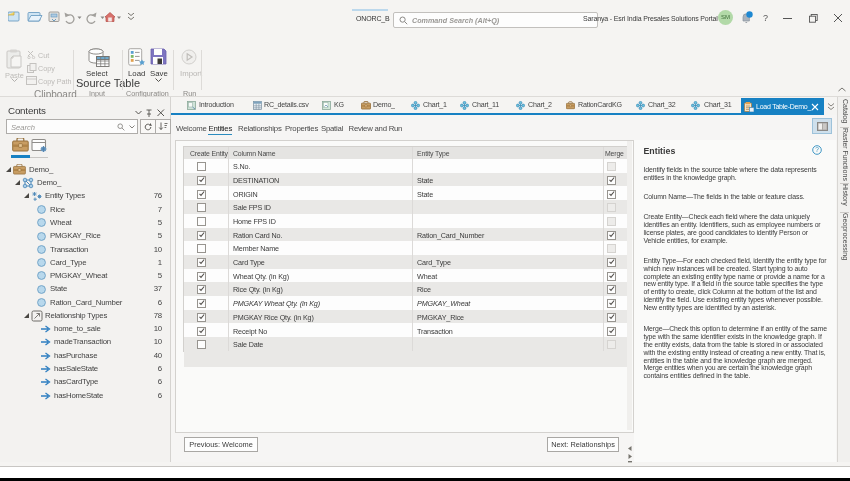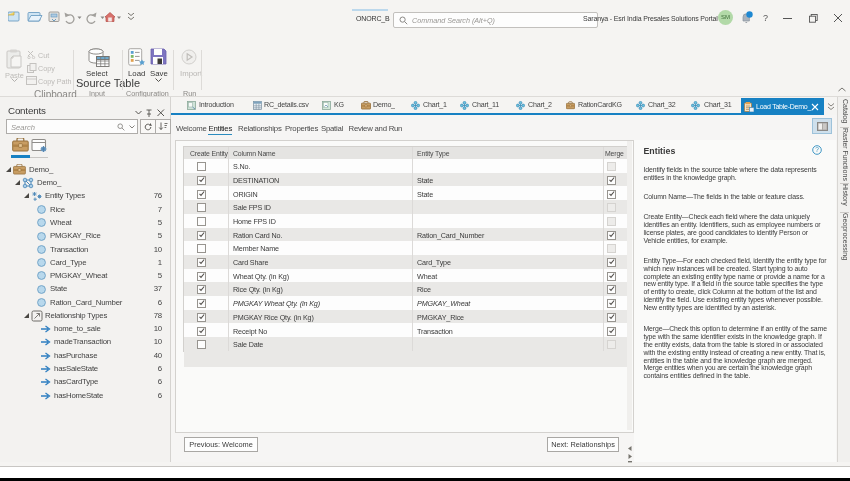--- a/index.html
+++ b/index.html
@@ -48,21 +48,21 @@
       <rect x="100.2" y="6.5" width="3.6" height="4" fill="#f3e7e6"></rect>
       <path d="M109 5.5 l2 2.5 l2 -2.5 z" fill="#8b8986"></path>
     </svg>
     <svg class="abs" style="left:127px;top:13px;" width="10" height="8" viewBox="0 0 10 8">
       <path d="M1 0 l3 2.5 l3 -2.5" fill="none" stroke="#77756f" stroke-width="1"></path>
       <path d="M1 4 l3 2.5 l3 -2.5" fill="none" stroke="#77756f" stroke-width="1"></path>
     </svg>
     <div class="t" style="left:356px;top:14.5px;font-size:7px;letter-spacing:-0.15px;color:#333;">ONORC_B</div>
     <div class="abs" style="left:352px;top:9px;width:36px;height:2px;background:#bcd8ec;"></div>
 
-    <div class="abs" style="left:393px;top:12px;width:203px;height:14px;background:#fdfdfd;border:1px solid #c2c0bd;border-radius:2px;">
+    <div class="abs" style="left:393px;top:12px;width:203px;height:14px;background:#fdfdfd;border:1px solid #c2c0bd;border-radius:2px;font-weight:bold;">
       <svg class="abs" style="left:5px;top:3px;" width="9" height="9" viewBox="0 0 9 9">
           <circle cx="3.6" cy="3.6" r="2.6" fill="none" stroke="#8a8885" stroke-width="1"></circle>
           <line x1="5.6" y1="5.6" x2="8.2" y2="8.2" stroke="#8a8885" stroke-width="1"></line>
         </svg>
       <div class="t" style="left:18px;top:3px;font-size:7.2px;font-style:italic;color:#9a9895;">Command Search (Alt+Q)</div>
     </div>
     <div class="t" style="left:583px;top:14.5px;font-size:7px;letter-spacing:-0.15px;color:#3a3a3a;">Saranya - Esri India Presales Solutions Portal</div>
     <div class="abs" style="left:718px;top:10px;width:15px;height:15px;border-radius:50%;background:#b2d9a8;">
       <div class="t" style="left:3px;top:4px;font-size:6px;color:#3f6e3a;">SM</div>
     </div>
@@ -527,21 +527,21 @@
           <div class="cb c1"></div>
           <div class="nm">Member Name</div>
           <div class="cb c2 dis"></div>
         </div>
       <div class="row" style="top:107.9px;background:#e9e8e6;">
           <div class="cb c1">
             <svg width="7.5" height="7.5" viewBox="0 0 9 9">
               <path d="M1.8 4.6 L3.6 6.4 L7.4 1.8" fill="none" stroke="#55524e" stroke-width="1.35"></path>
             </svg>
           </div>
-          <div class="nm">Card Share</div>
+          <div class="nm">Card Type</div>
           <div class="ty">Card_Type</div>
           <div class="cb c2">
             <svg width="7.5" height="7.5" viewBox="0 0 9 9">
               <path d="M1.8 4.6 L3.6 6.4 L7.4 1.8" fill="none" stroke="#55524e" stroke-width="1.35"></path>
             </svg>
           </div>
         </div>
       <div class="row" style="top:121.6px;background:#fdfdfd;">
           <div class="cb c1">
             <svg width="7.5" height="7.5" viewBox="0 0 9 9">

